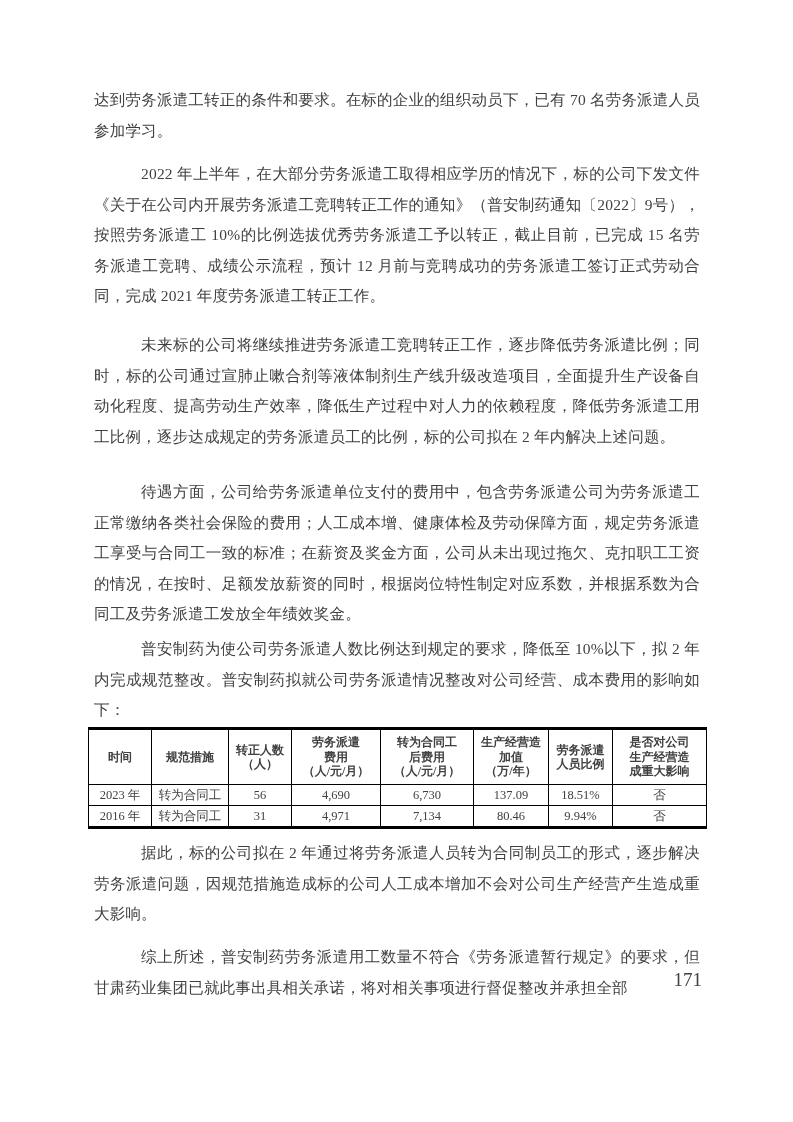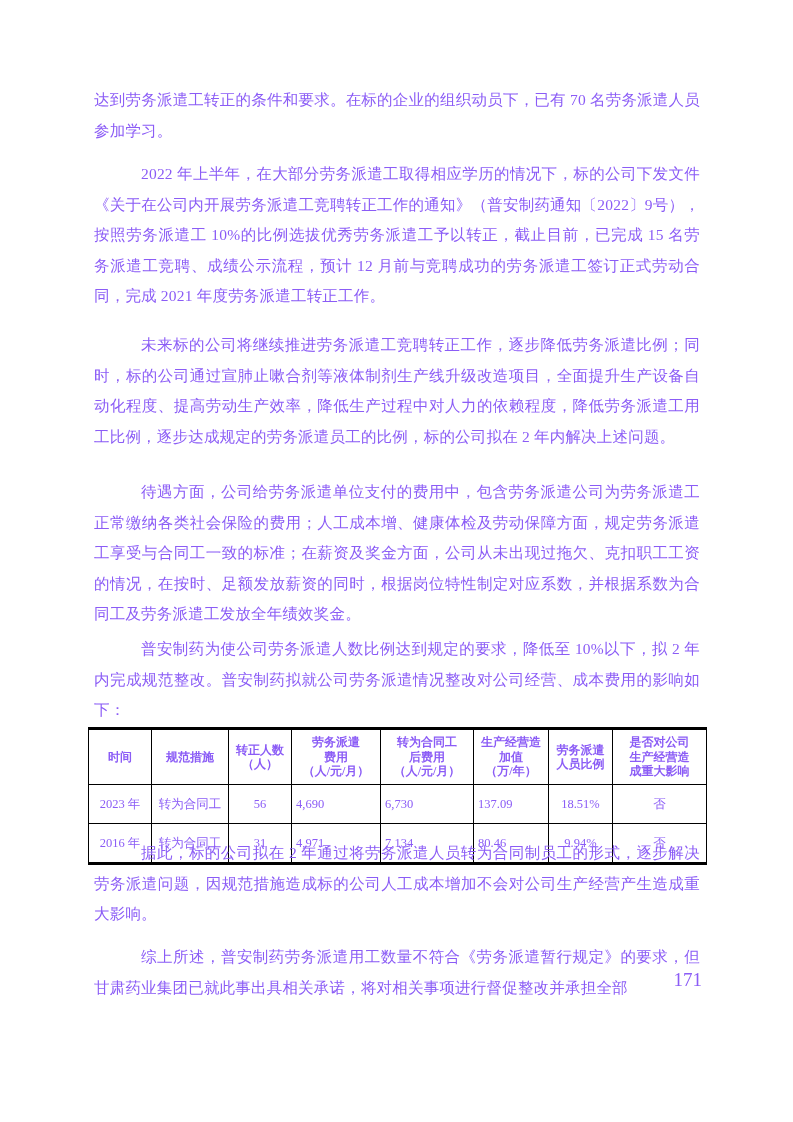--- a/index.html
+++ b/index.html
@@ -6,21 +6,21 @@
     margin: 0;
     padding: 0;
     background: #e8e8e8;
   }
   .page {
     position: relative;
     width: 793px;
     height: 1122px;
     background: #ffffff;
     font-family: "Liberation Serif", "DejaVu Serif", serif;
-    color: #8b5cf6;
+    color: #404040;
     overflow: hidden;
   }
   .para {
     position: absolute;
     left: 88px;
     width: 618px;
     box-sizing: border-box;
     padding: 0 6px;
     margin: 0;
     font-size: 15.5px;
@@ -59,26 +59,26 @@
     text-align: center;
     vertical-align: middle;
     white-space: pre-line;
     line-height: 14.5px;
     padding: 3px 1px;
     height: 48px;
   }
   table.impact td {
     font-size: 12.5px;
     height: 20px;
-    padding: 9px 4px;
+    padding: 0 4px;
     vertical-align: middle;
     line-height: 14px;
   }
   td.c { text-align: center; }
-  td.r { text-align: left; padding-right: 7px; }
+  td.r { text-align: center; padding-right: 7px; }
 
   .pageno {
     position: absolute;
     top: 972px;
     left: 88px;
     width: 618px;
     box-sizing: border-box;
     padding-right: 4px;
     text-align: right;
     font-size: 19px;

